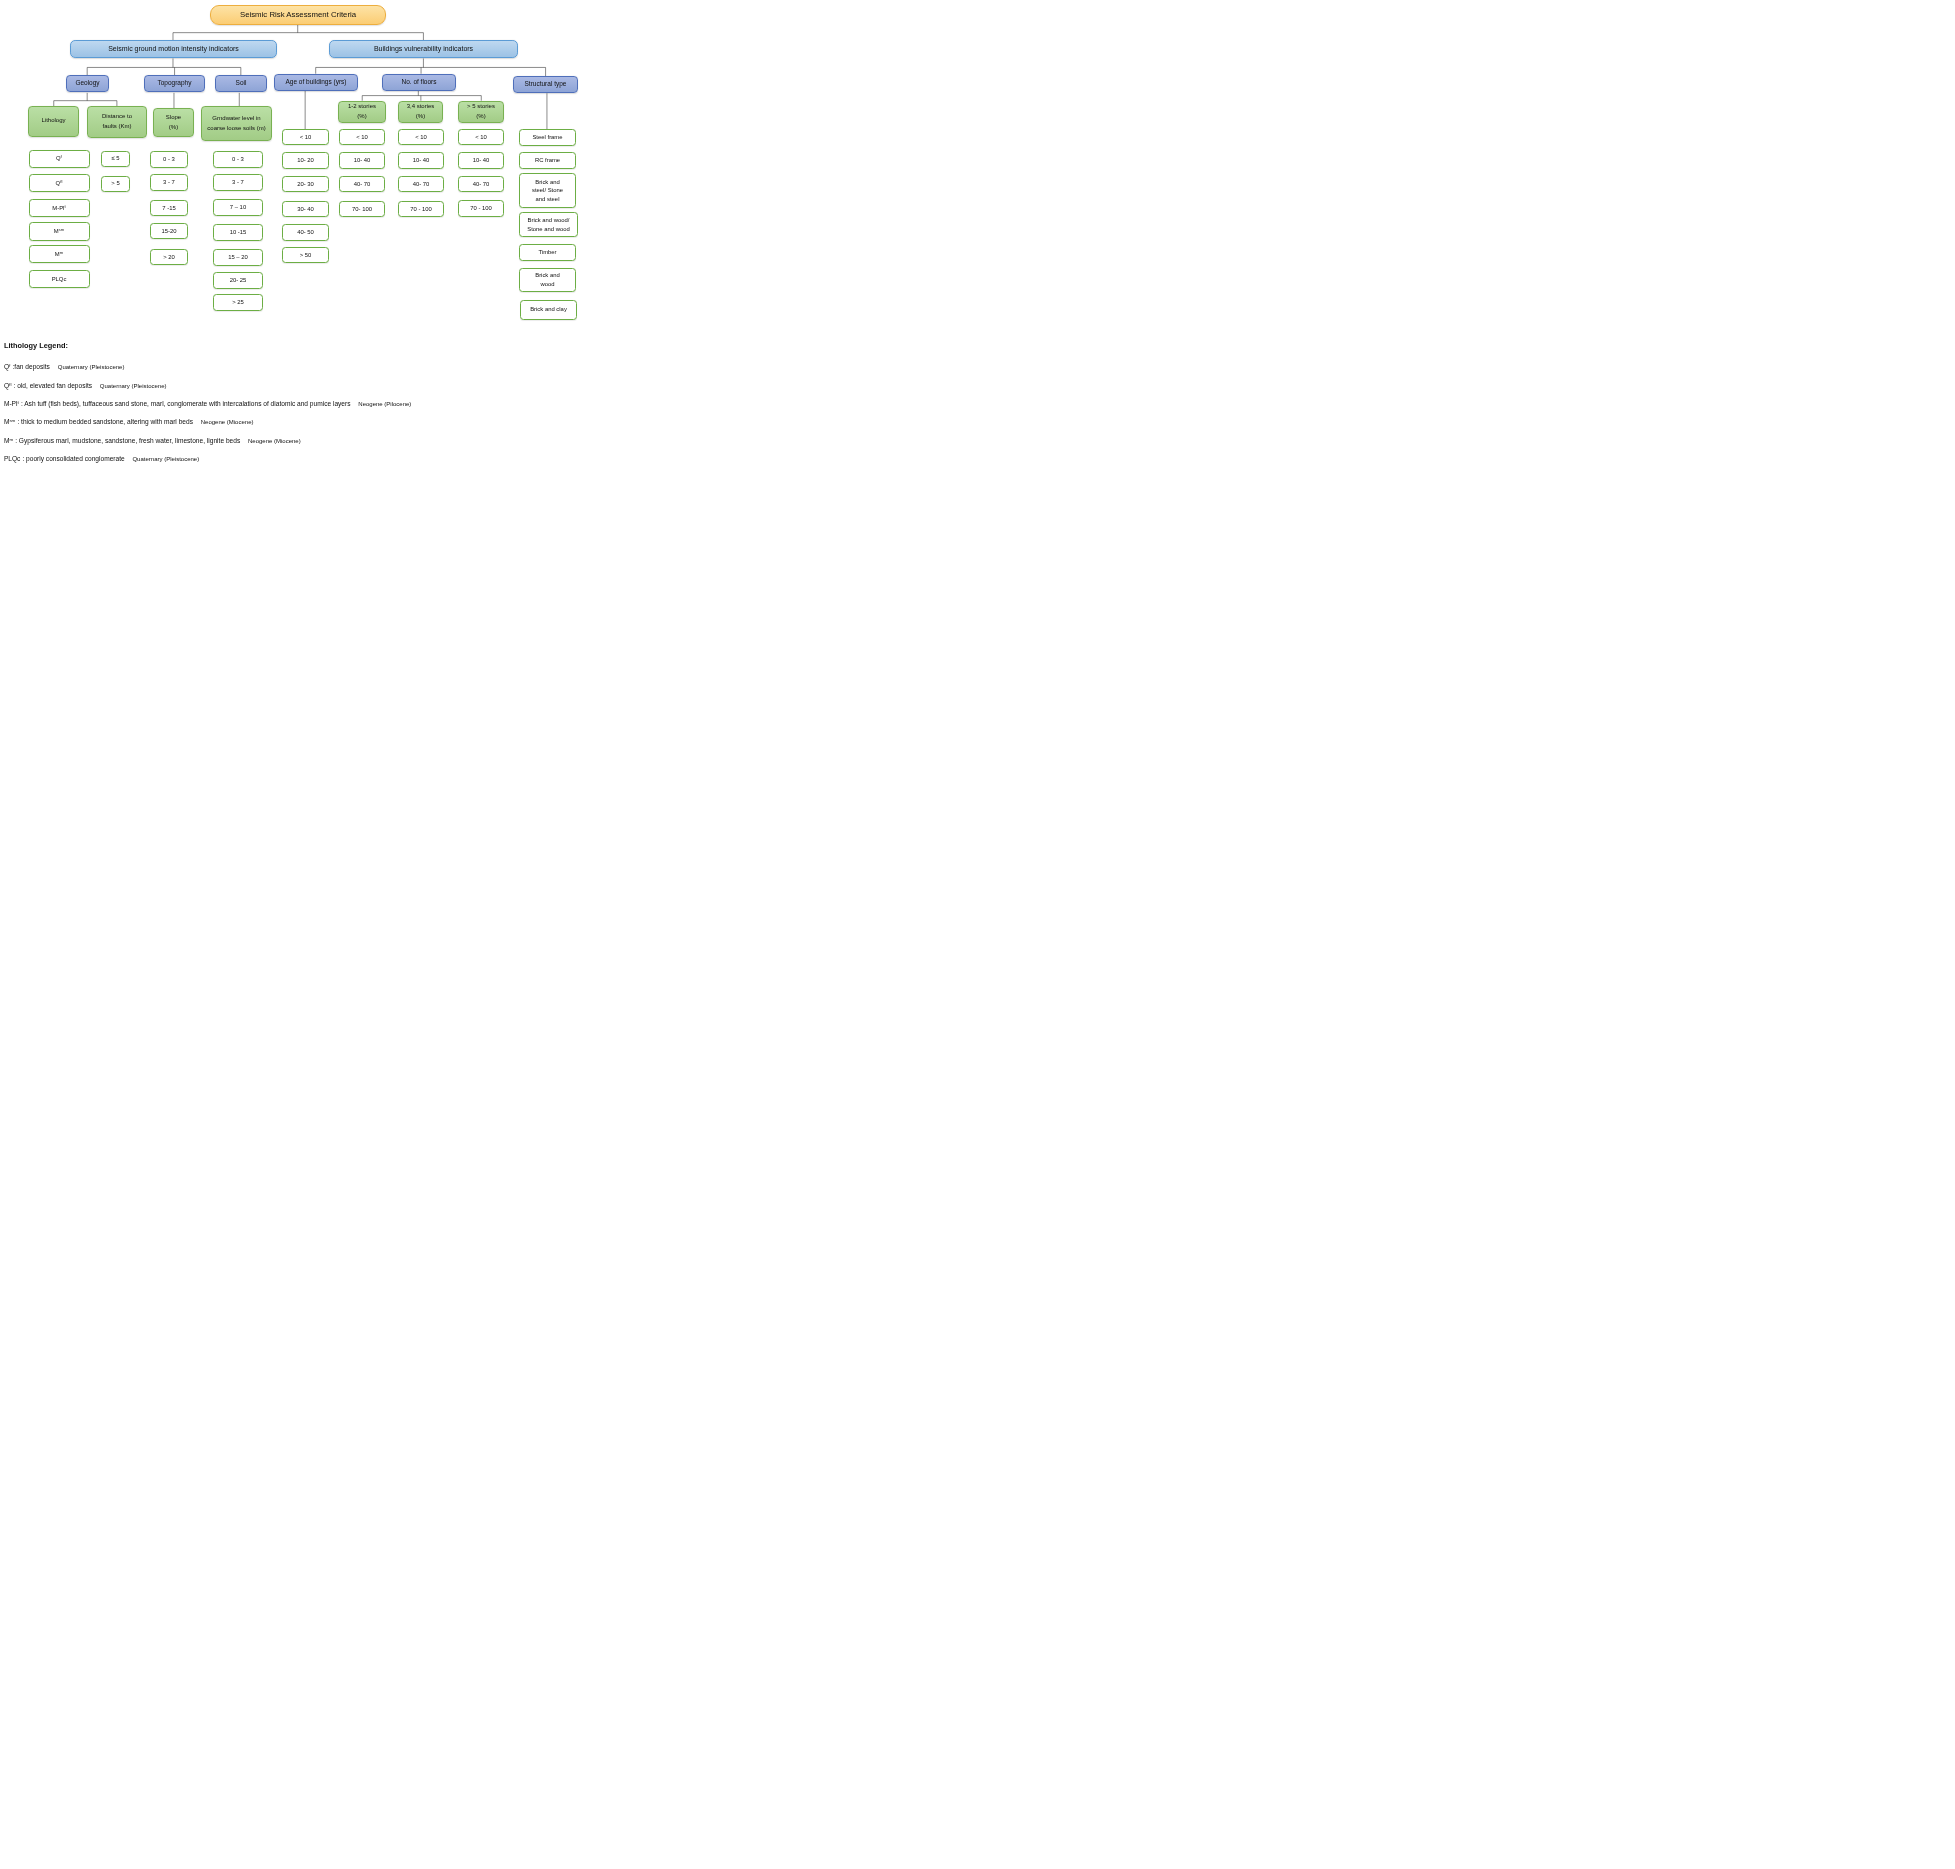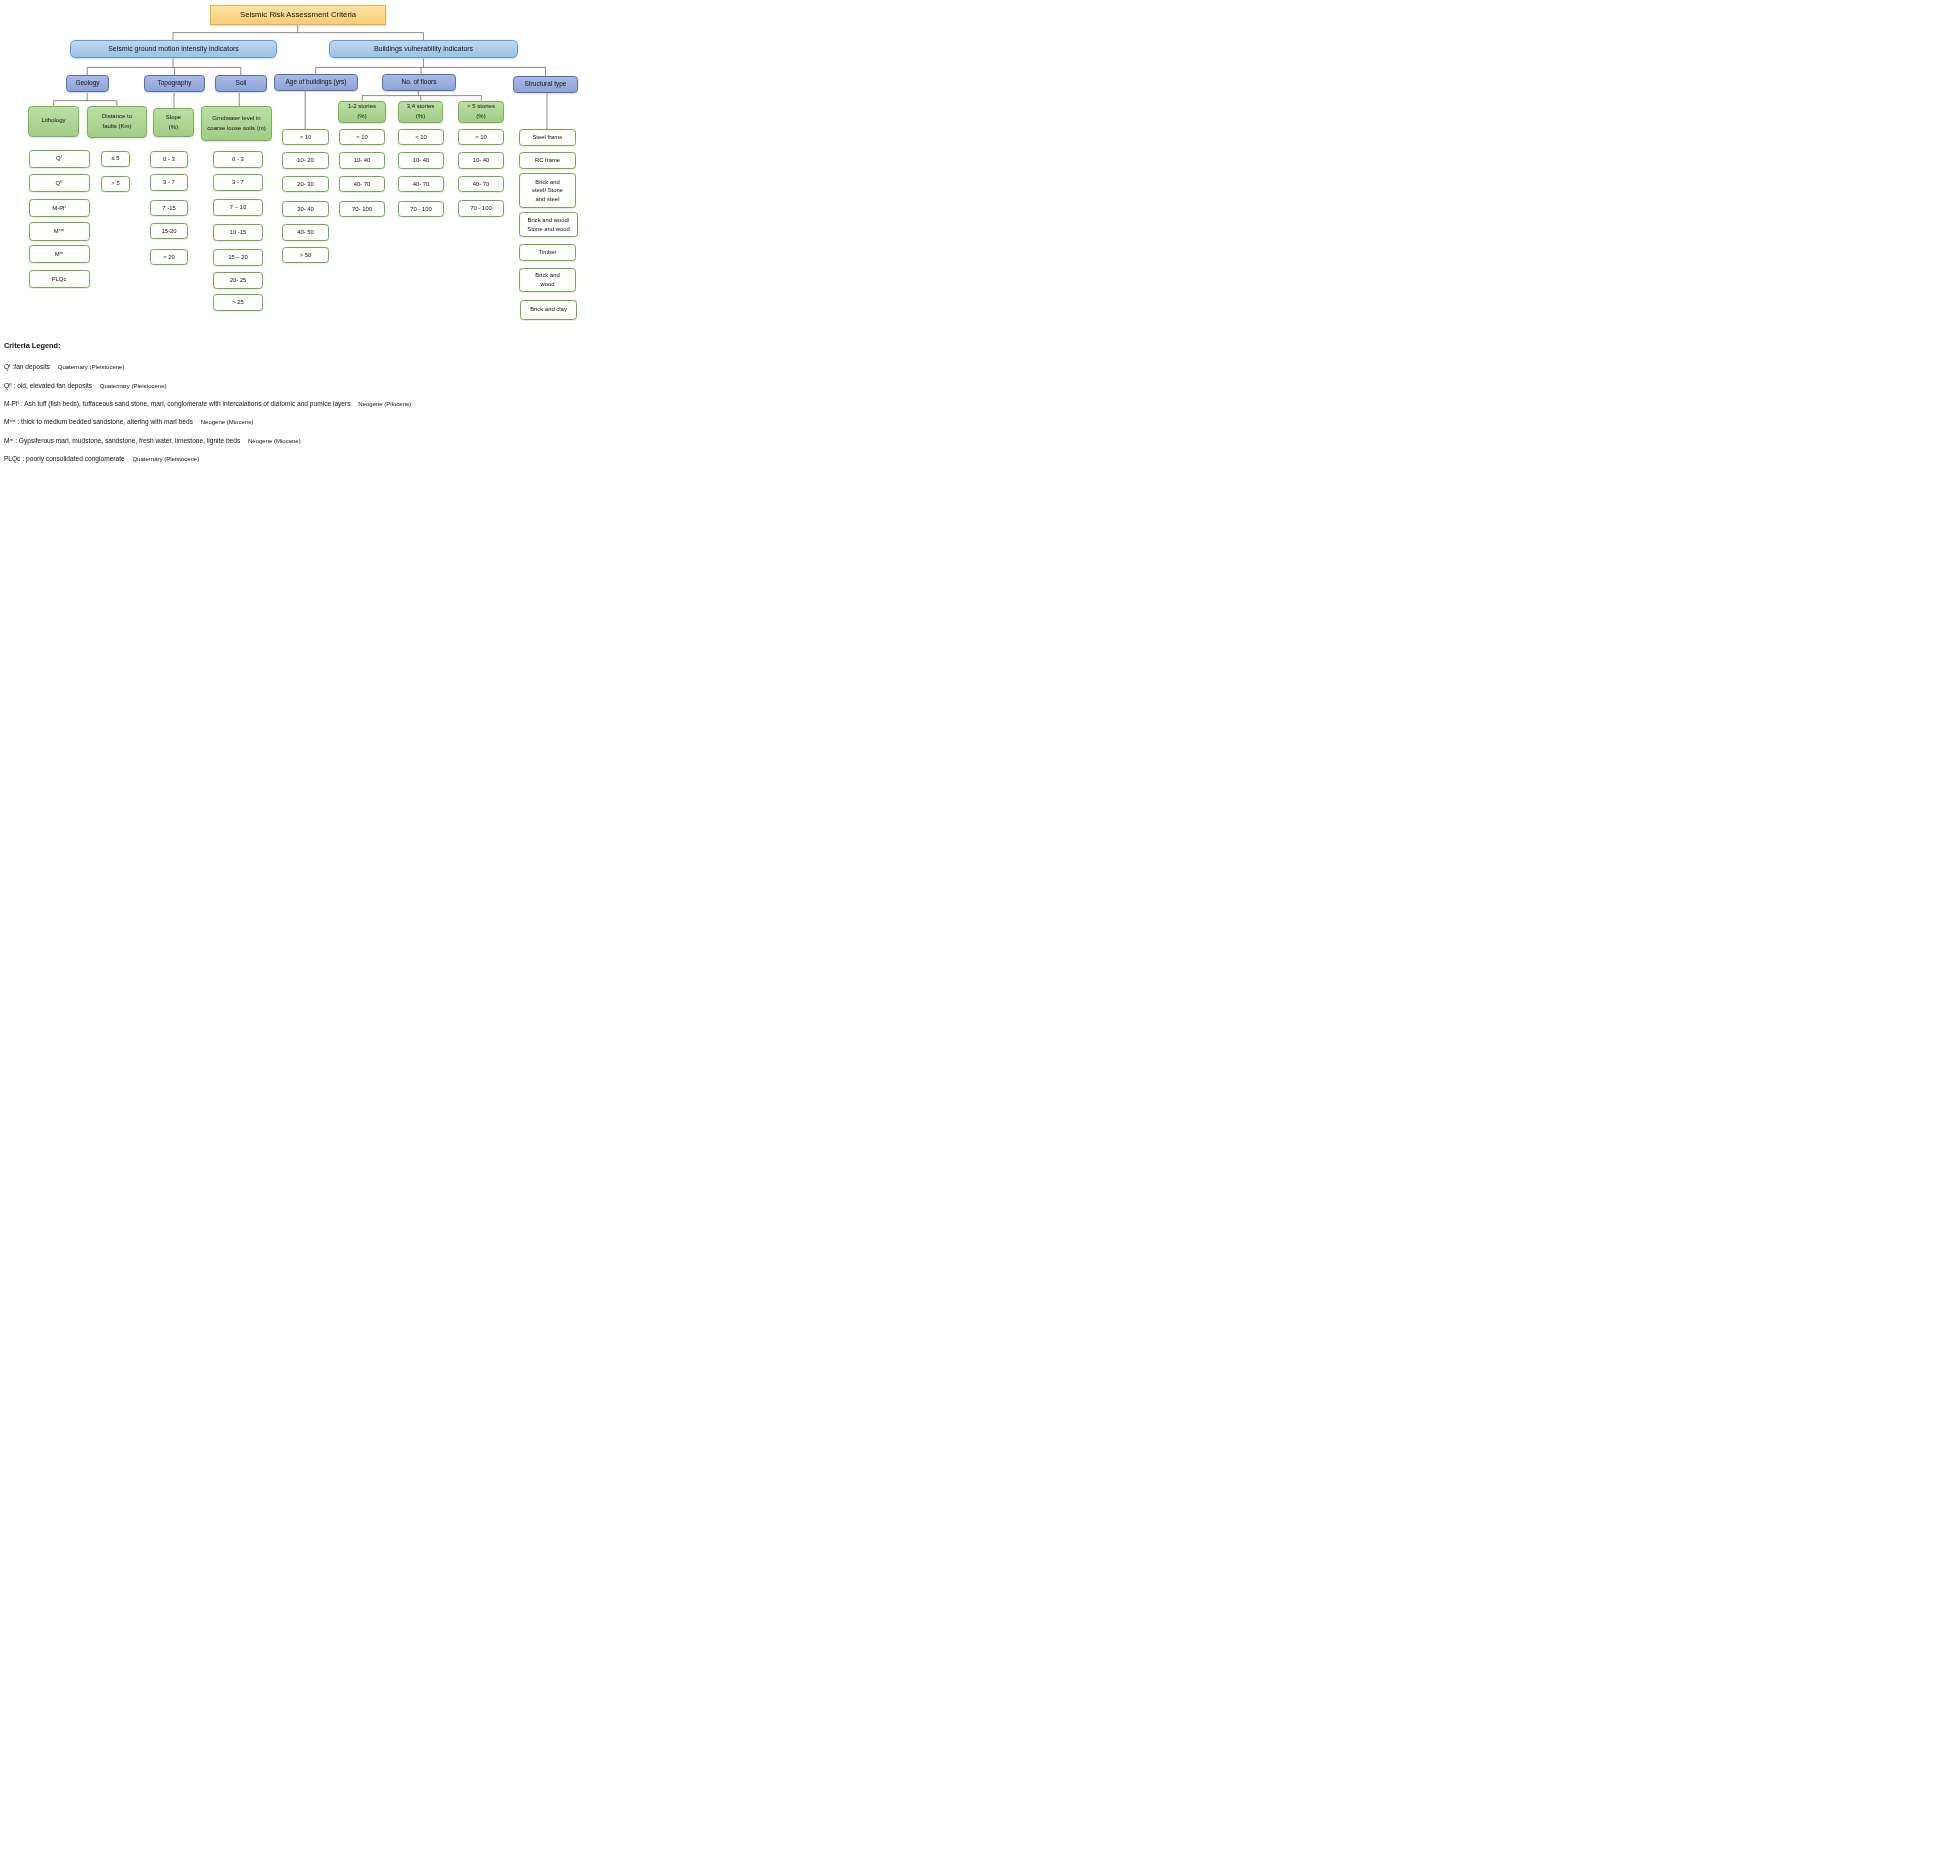--- a/index.html
+++ b/index.html
@@ -2,21 +2,21 @@
 <html style="font-size:6.3px"><head>
 <meta charset="utf-8">
 <style>
   html,body{margin:0;padding:0;background:#ffffff;}
   #stage{position:relative;width:588px;height:468px;background:#ffffff;
          font-family:"Liberation Sans","DejaVu Sans",sans-serif;color:#111;}
   svg.wires{position:absolute;left:0;top:0;pointer-events:none;}
   .box{position:absolute;display:flex;align-items:center;justify-content:center;
        text-align:center;box-sizing:border-box;line-height:1.25;}
   .root{background:linear-gradient(#fde3a6,#fbcd74);border:1.2px solid #edae3e;
-        border-radius:0;font-size:7.8px;box-shadow:0 0.8px 1.2px rgba(0,0,0,.15);}
+        border-radius:9px;font-size:7.8px;box-shadow:0 0.8px 1.2px rgba(0,0,0,.15);}
   .l2{background:linear-gradient(#bed8f0,#9cc2e5);border:0.8px solid #5b9bd5;
       border-radius:5.1px;font-size:7px;box-shadow:0 0.8px 1.2px rgba(0,0,0,.15);}
   .l3{background:linear-gradient(#aab9e4,#8ea4d6);border:0.8px solid #4f6fba;
       border-radius:3.9px;font-size:6.5px;box-shadow:0 0.8px 1.2px rgba(0,0,0,.15);}
   .ghdr{background:linear-gradient(#badfa5,#a2cc86);border:1px solid #79b152;
         border-radius:3.9px;font-size:6px;line-height:1.6;
         box-shadow:0 0.8px 1.2px rgba(0,0,0,.12);}
   .leaf{background:#ffffff;border:0.8px solid #6cae44;border-radius:3.5px;
         font-size:5.9px;box-shadow:0 0.4px 0.8px rgba(0,0,0,.08);}
   .legend-h{position:absolute;left:3.9px;font-weight:bold;font-size:7.4px;}
@@ -106,21 +106,21 @@
   <div class="box leaf" style="left:458px;top:200px;width:46px;height:17px">70 - 100</div>
 
   <div class="box leaf" style="left:519px;top:129px;width:57px;height:17px">Steel frame</div>
   <div class="box leaf" style="left:519px;top:152px;width:57px;height:17px">RC frame</div>
   <div class="box leaf" style="left:519px;top:173px;width:57px;height:35px;padding:0 7.8px;line-height:1.45">Brick and steel/ Stone and steel</div>
   <div class="box leaf" style="left:519px;top:212px;width:59px;height:25px;line-height:1.45">Brick and wood/ Stone and wood</div>
   <div class="box leaf" style="left:519px;top:244px;width:57px;height:17px">Timber</div>
   <div class="box leaf" style="left:519px;top:268px;width:57px;height:24px;padding:0 11.7px;line-height:1.45">Brick and wood</div>
   <div class="box leaf" style="left:520px;top:300px;width:57px;height:20px">Brick and clay</div>
 
-  <div class="legend-h" style="top:341px">Criteria Legend:</div>
+  <div class="legend-h" style="top:341px">Lithology Legend:</div>
 
   <div class="lg-line" style="top:363px">
     <span>Qᶠ</span><span class="lg-desc">:fan deposits</span><span class="lg-era">Quaternary (Pleistocene)</span>
   </div>
   <div class="lg-line" style="top:382px">
     <span>Qᶠˡ</span><span class="lg-desc">: old, elevated fan deposits</span><span class="lg-era">Quaternary (Pleistocene)</span>
   </div>
   <div class="lg-line" style="top:400px">
     <span>M-Plᵗ</span><span class="lg-desc">: Ash tuff (fish beds), tuffaceous sand stone, marl, conglomerate with intercalations of diatomic and pumice layers</span><span class="lg-era">Neogene  (Pilocene)</span>
   </div>

